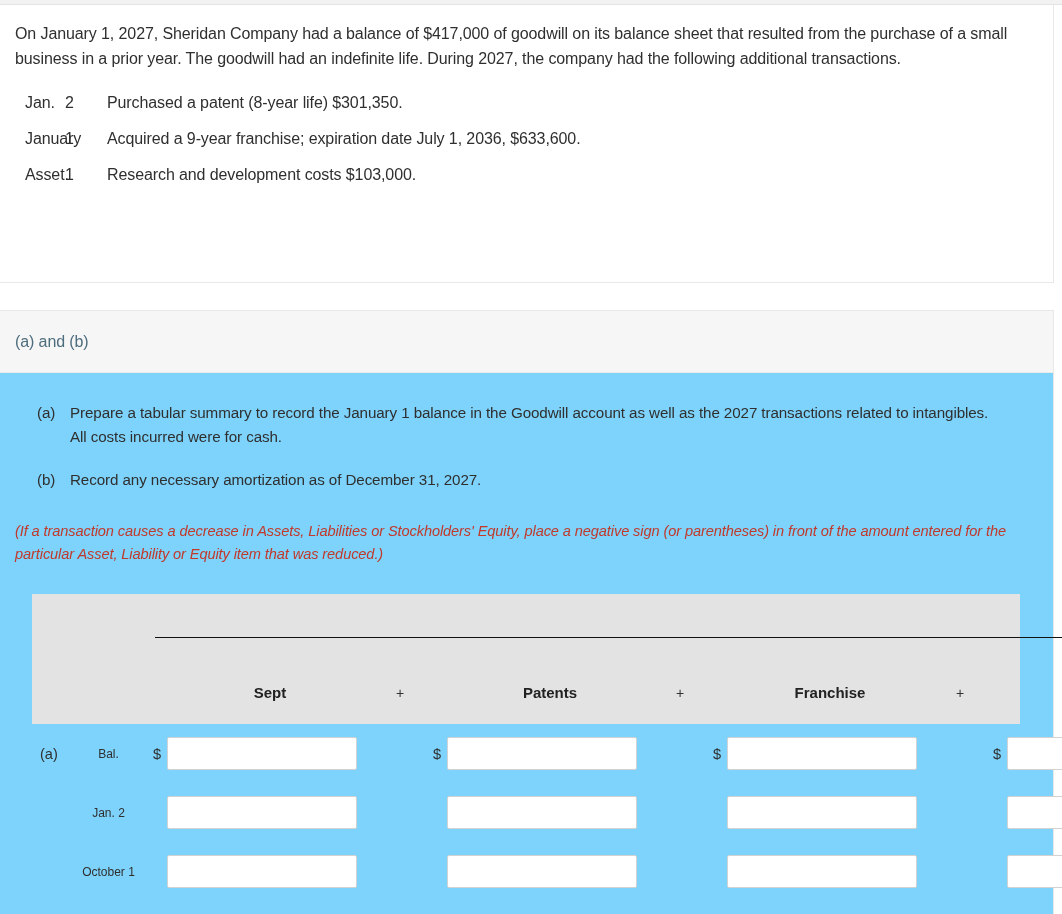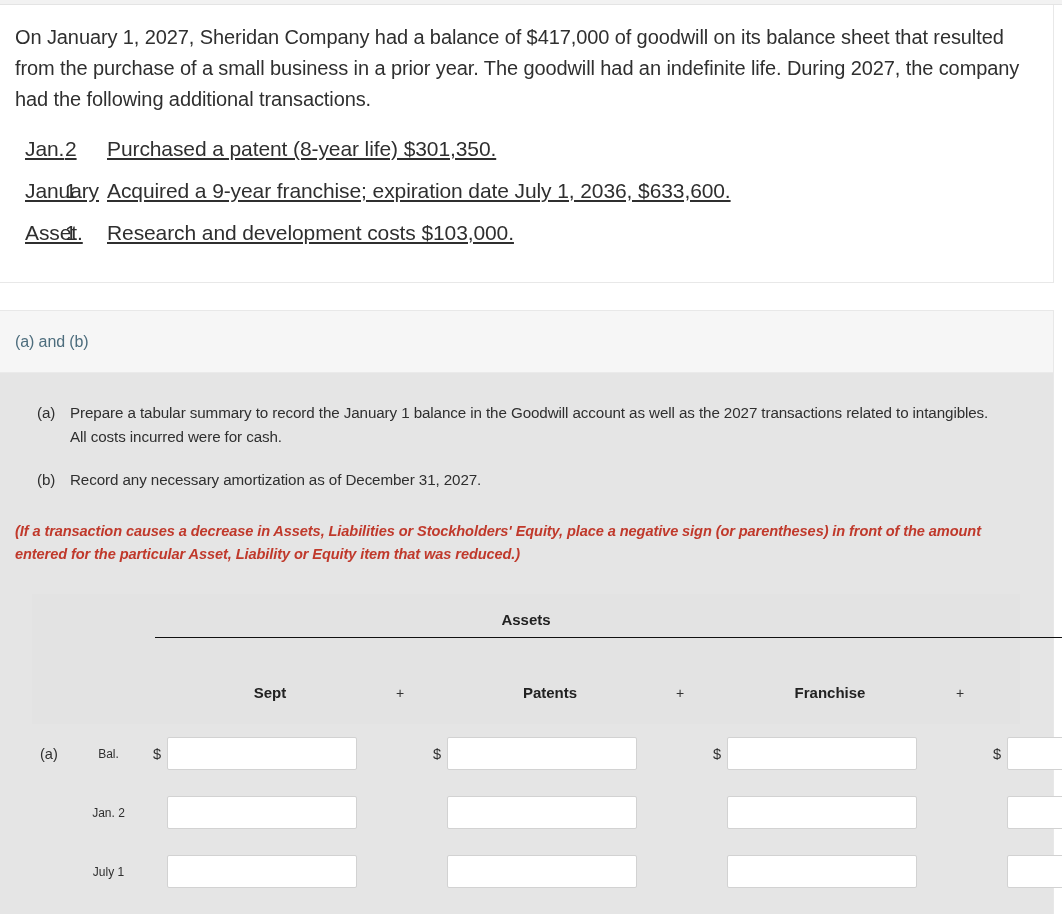--- a/index.html
+++ b/index.html
@@ -29,48 +29,47 @@
     top: 5px; left: 0;
     width: 1054px;
     height: 278px;
     background: #ffffff;
     border: 1px solid #e8e8e8;
     border-top: none;
     border-left: none;
     padding: 17px 22px 0 15px;
   }
   .intro-text {
-    font-size: 20px;
+    font-size: 16px;
     line-height: 1.55;
     color: #2f2f2f;
     letter-spacing: -0.1px;
   }
   .txn-list {
     margin-top: 22px;
   }
   .txn-row {
     display: flex;
     align-items: baseline;
     margin-bottom: 18px;
-    font-size: 21px;
+    font-size: 16px;
     color: #2f2f2f;
     letter-spacing: -0.1px;
-    text-decoration: underline;
   }
   .txn-month { width: 50px; padding-left: 10px; }
   .txn-day   { width: 42px; }
   .txn-desc  { flex: 1; }
 
   
   .card-req {
     position: absolute;
     top: 310px; left: 0;
     width: 1054px;
     height: 604px;
-    background: #e5e5e5;
+    background: #7dd3fc;
     border: 1px solid #e8e8e8;
     border-left: none;
     border-bottom: none;
   }
   .req-head {
     height: 62px;
     background: #f6f6f6;
     border-bottom: 1px solid #eaeaea;
     display: flex;
     align-items: center;
@@ -92,21 +91,21 @@
     line-height: 1.55;
     letter-spacing: -0.1px;
   }
   .req-label { width: 55px; padding-left: 22px; flex: none; }
   .req-text  { flex: 1; max-width: 930px; }
 
   .note {
     margin: 28px 36px 0 15px;
     font-size: 14.6px;
     font-style: italic;
-    font-weight: bold;
+    font-weight: normal;
     color: #c0392b;
     line-height: 1.6;
     letter-spacing: -0.1px;
     max-width: 1010px;
   }
 
   
   .tabular {
     position: relative;
     margin-top: 28px;
@@ -245,21 +244,20 @@
         <span class="req-text">Record any necessary amortization as of December 31, 2027.</span>
       </div>
 
     </div>
 
     <div class="note">(If a transaction causes a decrease in Assets, Liabilities or Stockholders' Equity, place a negative sign (or parentheses) in front of the amount entered for the particular Asset, Liability or Equity item that was reduced.)</div>
 
     <div class="tabular">
 
       <div class="thead">
-        <div class="assets-label">Assets</div>
         <div class="assets-rule"></div>
 
         <div class="col-headers">
           <span class="spacer-lead"></span>
 
           <span class="sign-pad"></span>
           <span class="col-name">Sept</span>
           <span class="col-plus">+</span>
 
           <span class="sign-pad"></span>
@@ -307,21 +305,21 @@
         <span class="dollar"></span>
         <input class="cellbox" type="text" value="" style="">
         <span class="gap-plus"></span>
 
         <span class="dollar"></span>
         <input class="cellbox" type="text" value="" style="">
       </div>
 
       <div class="trow">
         <span class="rowlabel-a"></span>
-        <span class="rowlabel-date">July 1</span>
+        <span class="rowlabel-date">October 1</span>
 
         <span class="dollar"></span>
         <input class="cellbox" type="text" value="" style="">
         <span class="gap-plus"></span>
 
         <span class="dollar"></span>
         <input class="cellbox" type="text" value="" style="">
         <span class="gap-plus"></span>
 
         <span class="dollar"></span>

